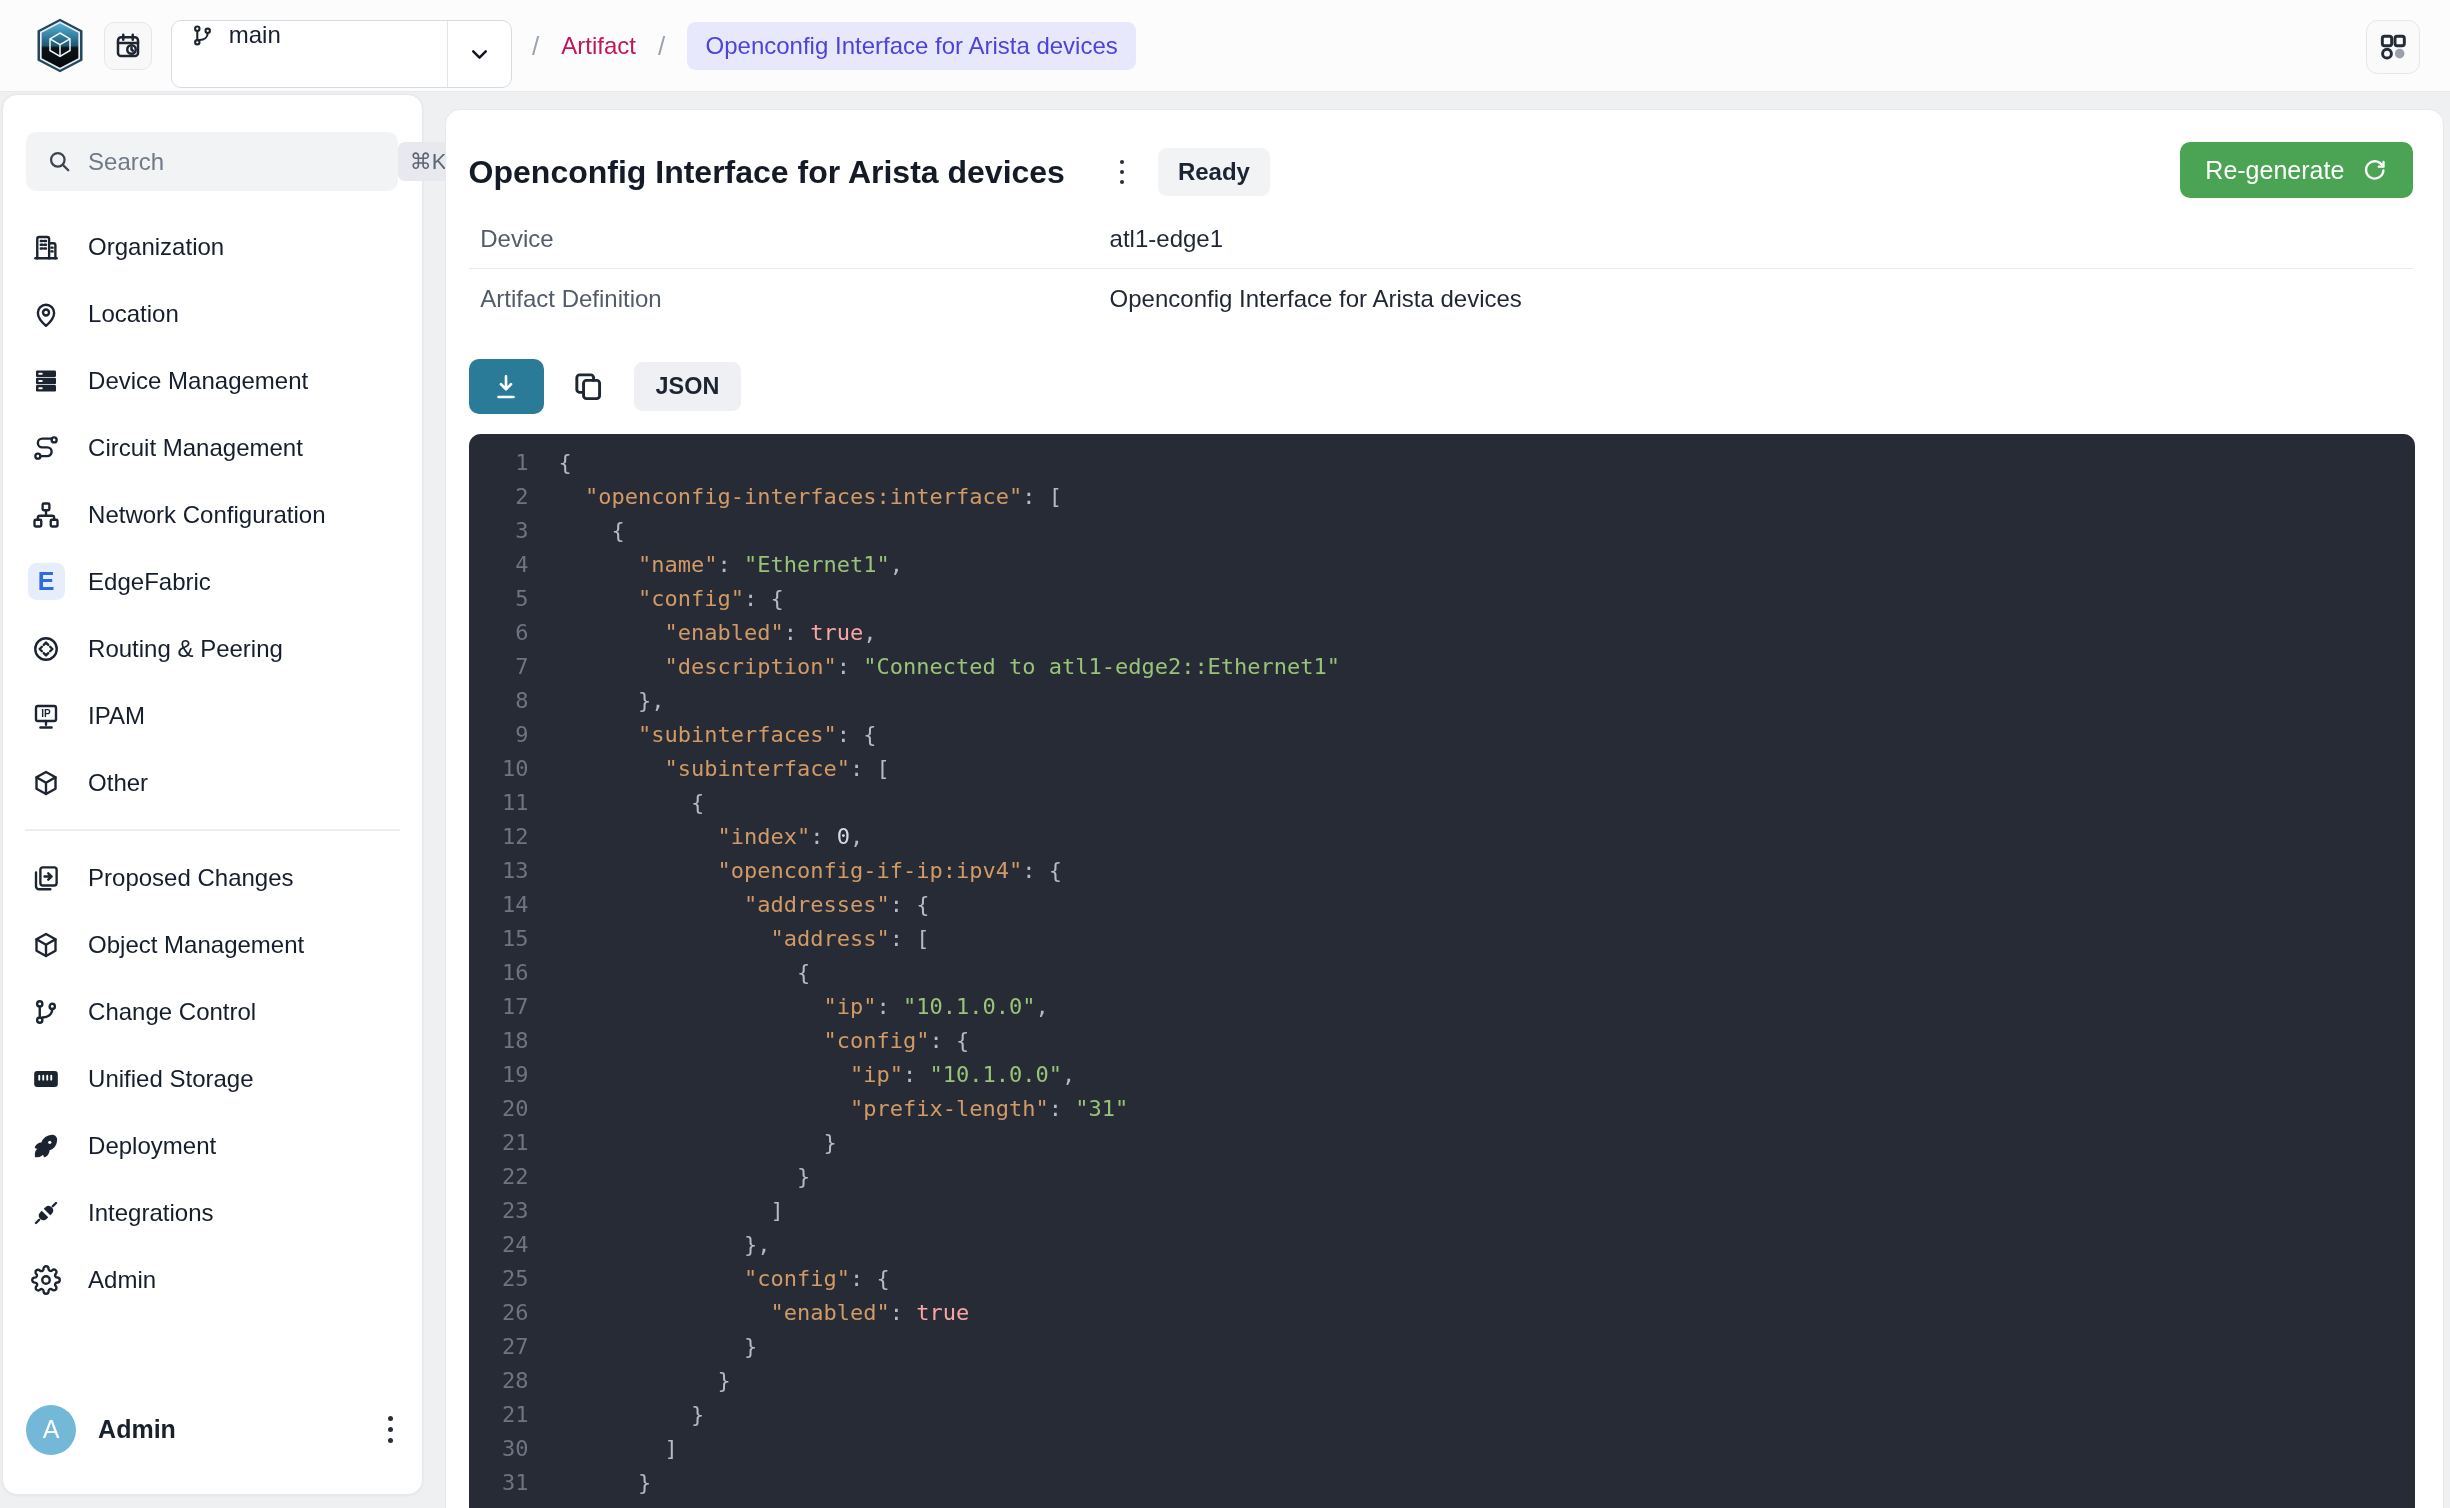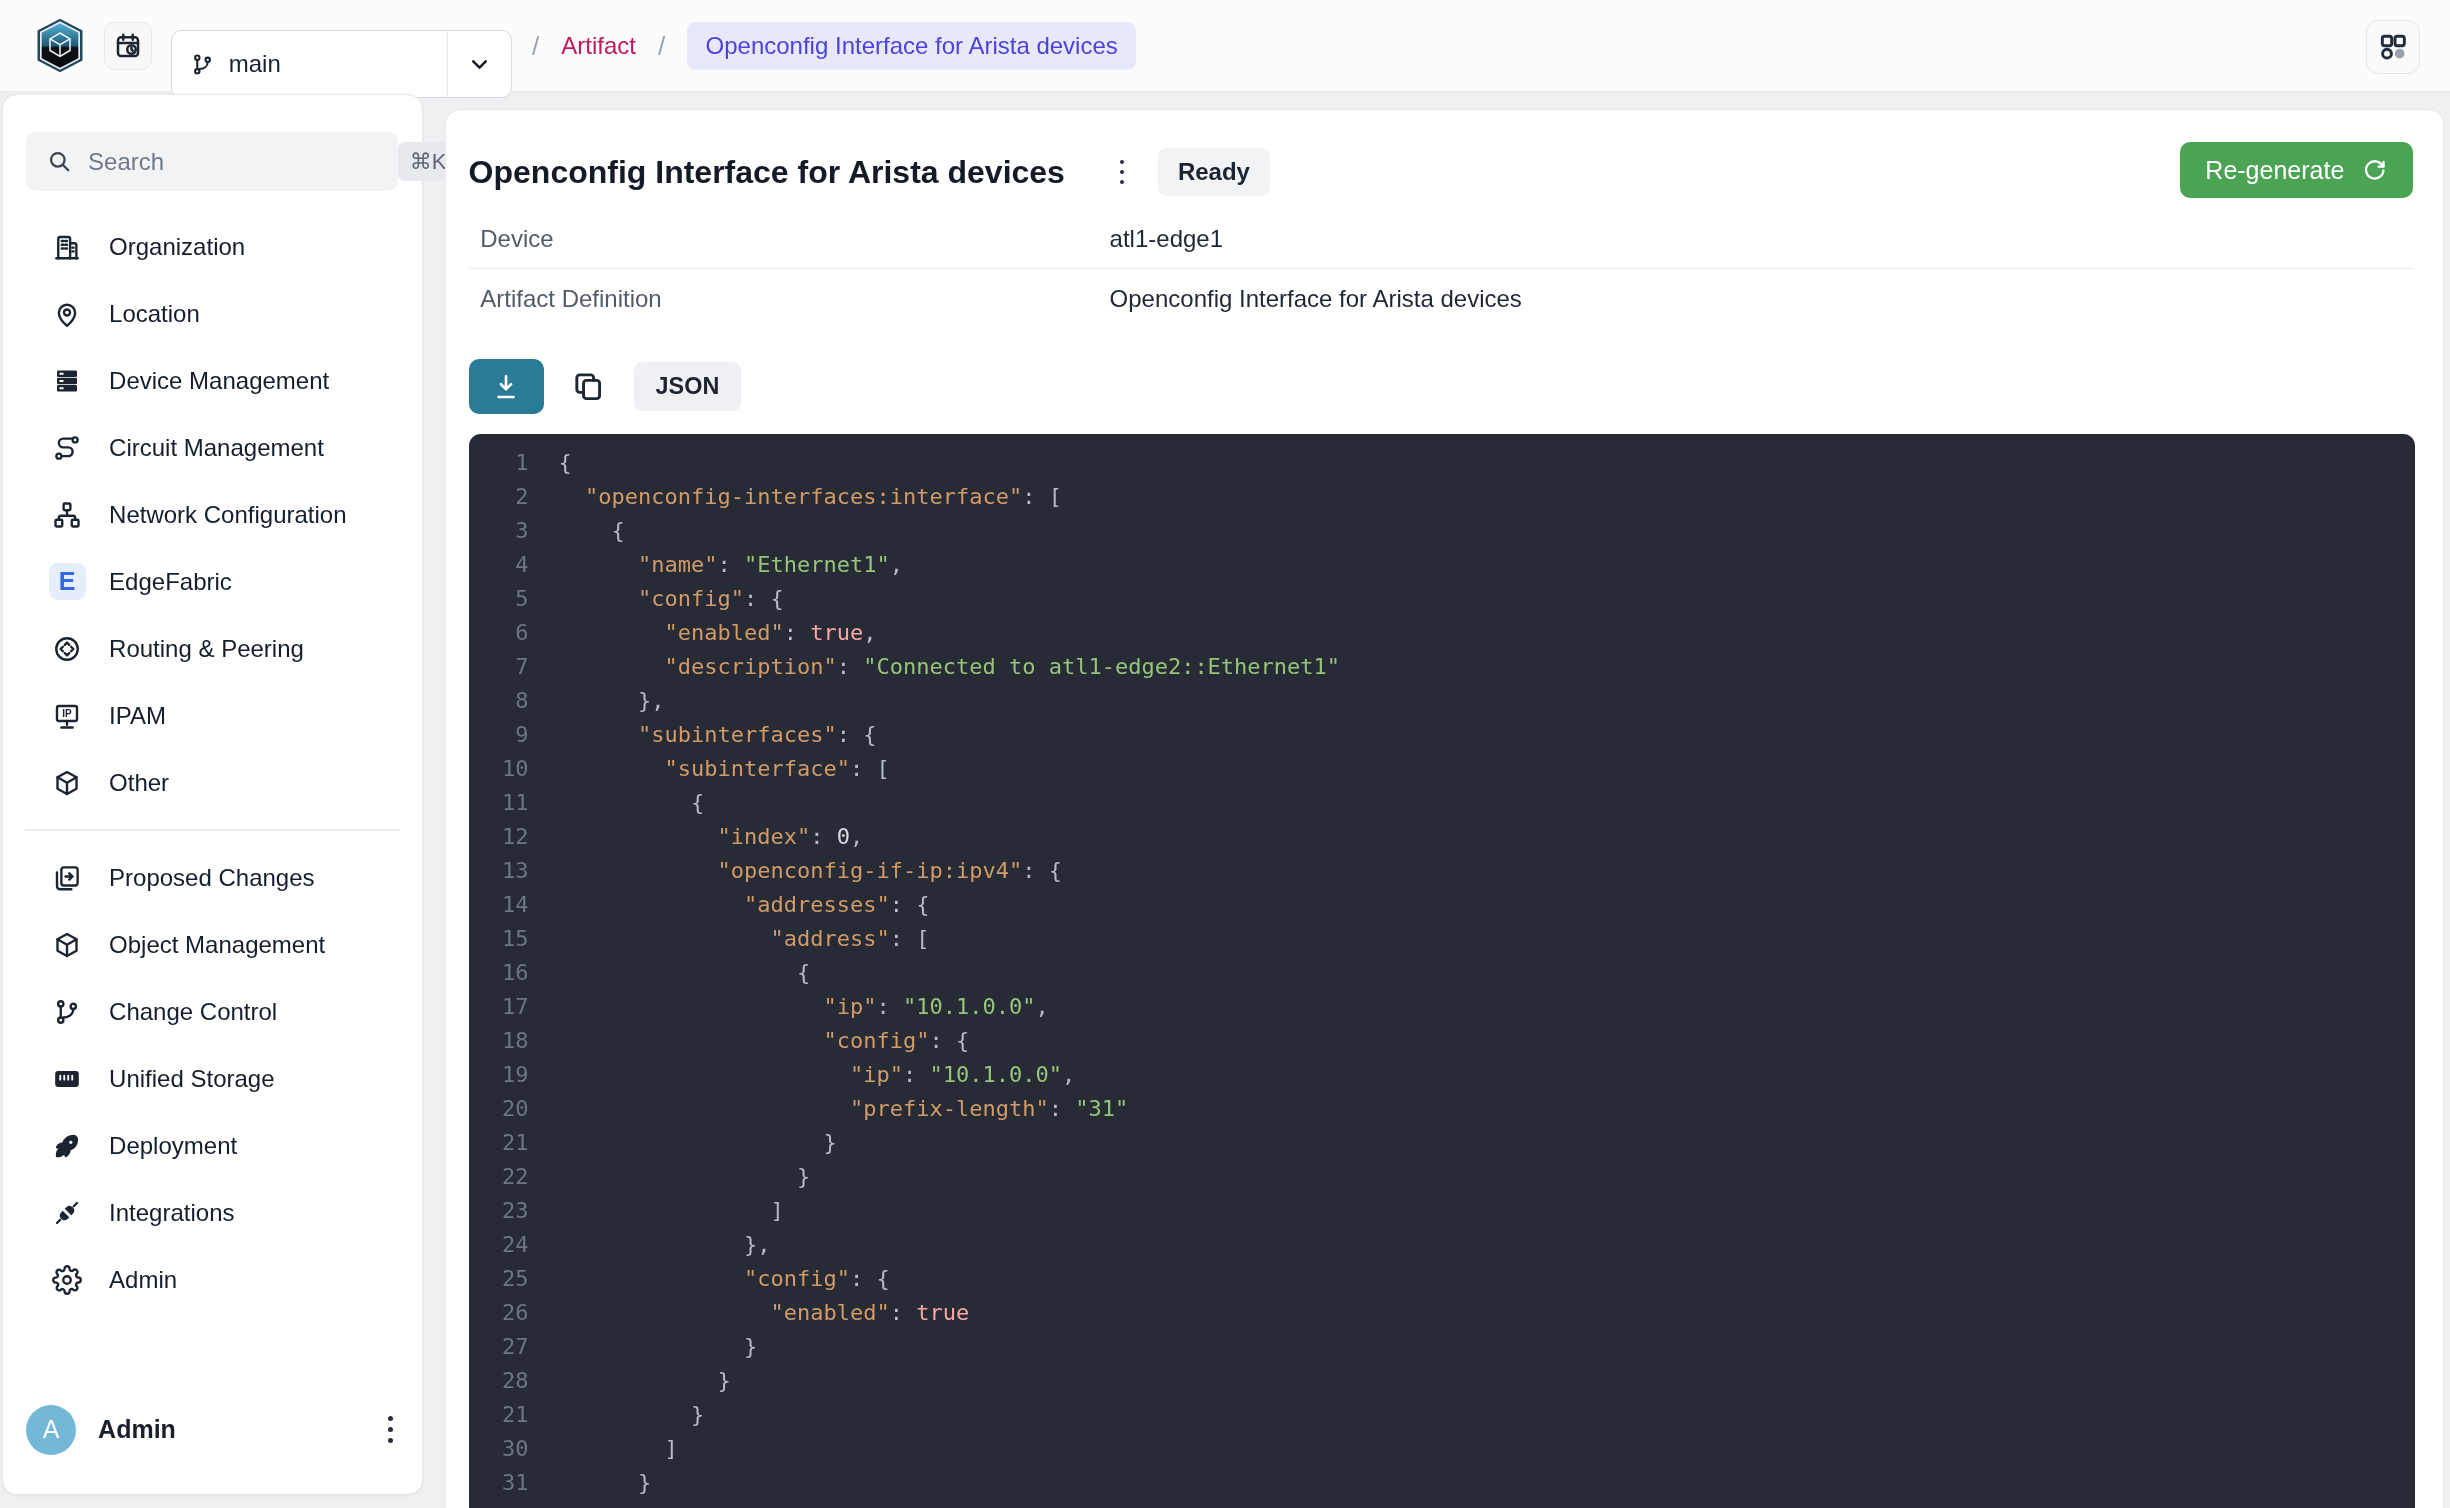--- a/index.html
+++ b/index.html
@@ -7,42 +7,42 @@
   body { background:#eef0f2; font-family:"Liberation Sans", sans-serif; color:#1b2433; }
 
   
   .topbar { position:absolute; left:0; top:0; width:2450px; height:92px;
             background:#fcfcfd; border-bottom:1.7px solid #e8e9ec; }
   .logo { position:absolute; left:35px; top:18.4px; width:50px; height:55px; cursor:pointer; }
   .icon-btn { position:absolute; display:flex; align-items:center; justify-content:center;
               background:#f8f8f9; border:1.7px solid #e6e7ea; border-radius:10px; cursor:pointer; }
   .cal-btn { left:104px; top:22px; width:48px; height:48px; }
   .apps-btn { left:2366px; top:20px; width:54px; height:54px; background:#fafafa; border-radius:11.7px; }
-  .branch { position:absolute; left:171px; top:30px; height:68px; width:341px; background:#fff;
-            border:1.7px solid #d8dbe0; border-radius:10px; display:flex; align-items:center; cursor:pointer; }
+  .branch { position:absolute; left:171px; top:20px; height:68px; width:341px; background:#fff;
+            border:1.7px solid #d8dbe0; border-radius:10px; display:flex; align-items:flex-start; cursor:pointer; }
   .branch-main { flex:1; display:flex; align-items:center; gap:13.4px; padding-left:18.4px; }
   .branch-label { font-size:24px; color:#172030; }
   .branch-chev { width:64px; height:100%; border-left:1.7px solid #e3e5e9; display:flex; align-items:center; justify-content:center; }
   .breadcrumb { position:absolute; left:532px; top:0; height:92px; display:flex; align-items:center; gap:22px; }
   .bc-sep { font-size:26px; color:#9aa2ad; }
   .bc-item { font-size:24px; color:#be185d; cursor:pointer; }
   .bc-badge { background:#e8e8fc; color:#4d42da; font-size:24px; padding:10px 18.4px; border-radius:8.4px; cursor:pointer; }
 
   
   .sidebar { position:absolute; left:1.7px; top:94px; width:421px; height:1401px; background:#fff;
              border:1.7px solid #e7e8ec; border-radius:15px; box-shadow:0 0.8px 2.5px rgba(20,24,33,.05);
              padding-top:37px; }
   .search { margin:0 23.4px; height:59px; background:#f2f3f5; border-radius:10px;
             display:flex; align-items:center; padding:0 11.7px 0 20px; cursor:text; }
   .search svg { flex-shrink:0; }
   .search input { border:none; outline:none; background:transparent; flex:1; margin-left:15px;
                   font-size:24px; color:#30394a; font-family:"Liberation Sans",sans-serif; }
   .search input::placeholder { color:#707a87; }
   .kbd { background:#e7e9ee; color:#5d6673; border-radius:6.7px; font-size:22px; padding:6.7px 11.7px; }
-  .nav { margin-top:22px;padding-left:21px; }
+  .nav { margin-top:22px; }
   .nav-item { height:67px; display:flex; align-items:center; padding:0 23.4px 0 25px; cursor:pointer; }
   .nav-ico { width:37px; height:37px; display:flex; align-items:center; justify-content:center;
              color:#1b2430; flex-shrink:0; }
   .nav-ico svg { width:30px; height:30px; }
   .chip { width:37px; height:37px; border-radius:8.4px; background:#e6eefc; color:#2f6ae0;
           font-weight:700; font-size:25px; display:flex; align-items:center; justify-content:center; }
   .nav-label { margin-left:23.4px; font-size:24px; font-weight:500; color:#151e2c; }
   .nav-div { height:1.7px; background:#eceded; margin:13.4px 22px 0 22px; }
   .nav2 { margin-top:13.4px; }
   .user-row { position:absolute; left:23.4px; right:20px; top:1306px; height:57px;

